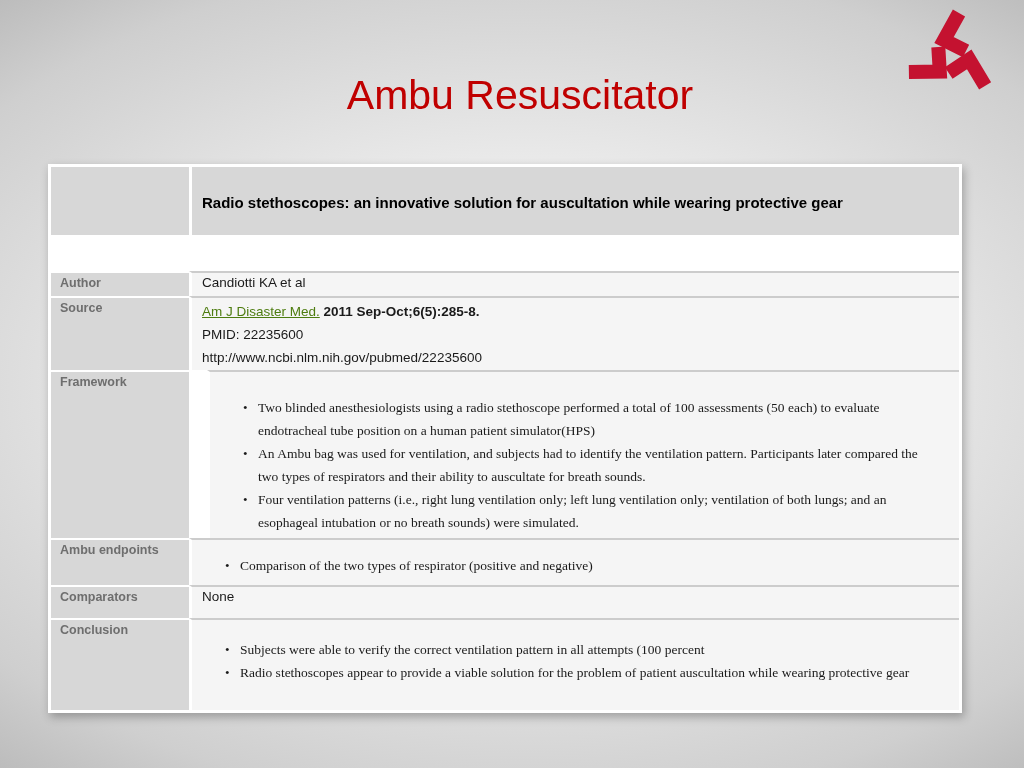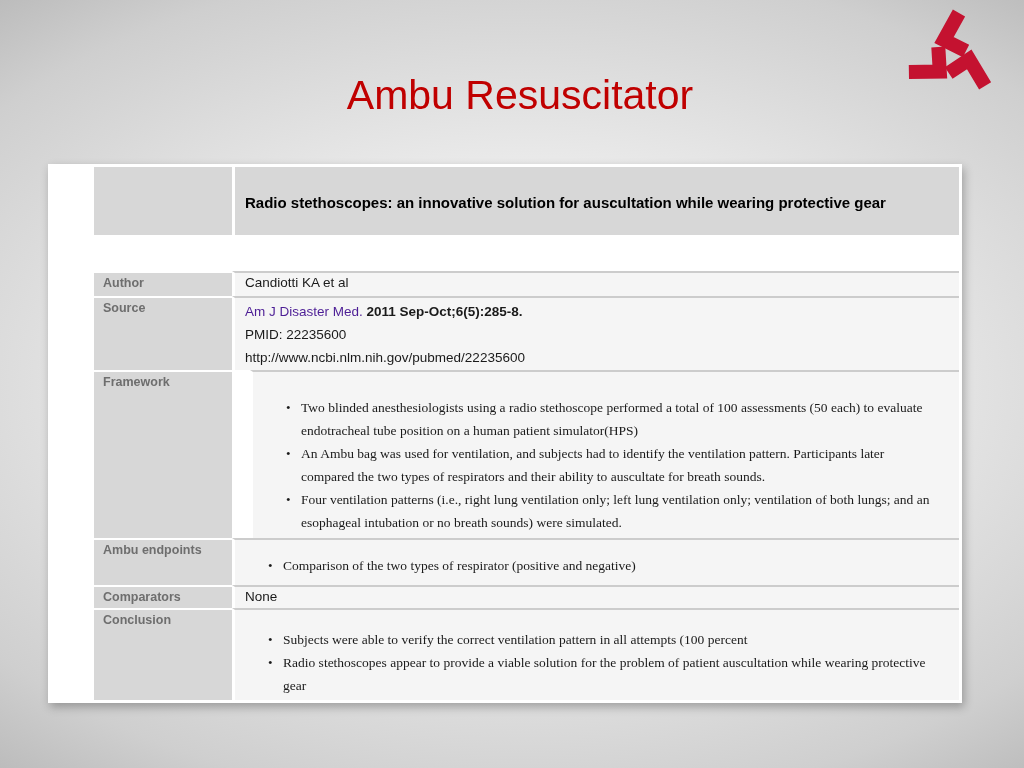--- a/index.html
+++ b/index.html
@@ -18,21 +18,20 @@
   }
 
   .logo { position:absolute; top:6px; left:901px; width:100px; height:102px; }
 
   
   .paper-table {
     position:absolute; left:48px; top:164px; width:914px;
     background:#ffffff; border:3px solid #ffffff;
     box-shadow: 2px 4px 9px rgba(0,0,0,0.28);
     box-sizing:border-box;
-    padding-left:43px;
   }
   .trow { display:flex; width:100%; }
   .tlabel {
     width:138px; flex:0 0 138px; box-sizing:border-box;
     background:#d7d7d7; color:#6e6e6e; font-weight:bold; font-size:12.5px;
     padding:3px 6px 0 9px;
   }
   .tvalue {
     flex:1 1 auto; box-sizing:border-box;
     background:#f5f5f5; color:#1a1a1a; font-size:13.5px;
@@ -40,30 +39,30 @@
   }
   .trow + .trow .tlabel { border-top:2px solid #ffffff; }
   .trow + .trow .tvalue { border-top:2px solid #cccccc; }
   .r-author .tvalue { border-top-color:#ffffff; }
 
   .r-header { height:68px; }
   .r-author { height:25px;margin-top:36px; }
   .r-source { height:74px; }
   .r-framework { height:168px;gap:18px; }
   .r-main { height:47px; }
-  .r-comp { height:23px; }
+  .r-comp { height:33px; }
   .r-concl { height:92px; }
 
   .r-header .tvalue {
     background:#d7d7d7; display:flex; align-items:center;
     font-weight:bold; font-size:15px; color:#000000;
   }
 
   .src-line { line-height:23px; white-space:nowrap; }
-  .journal-link { color:#4c1d95; cursor:pointer; }
+  .journal-link { color:#4d7c0f; text-decoration:underline; cursor:pointer; }
   .citation-bold { font-weight:bold; }
 
   .bullets { margin:0; padding:0; list-style:none;font-family:Liberation Serif, serif; }
   .pad-fw { padding-top:22px; }
   .pad-me { padding-top:12px; }
   .pad-cl { padding-top:16px; }
   .bullet { display:flex; line-height:23px; }
   .dot { flex:0 0 15px; margin-left:23px; }
   .dot::before { content:"\2022"; font-size:13px; }
   .bullet-text { flex:1 1 auto; padding-right:8px; }

